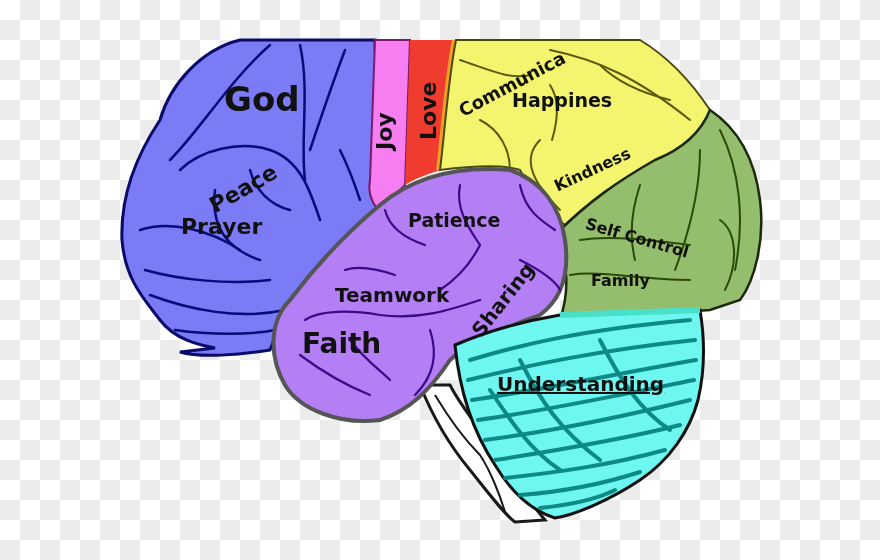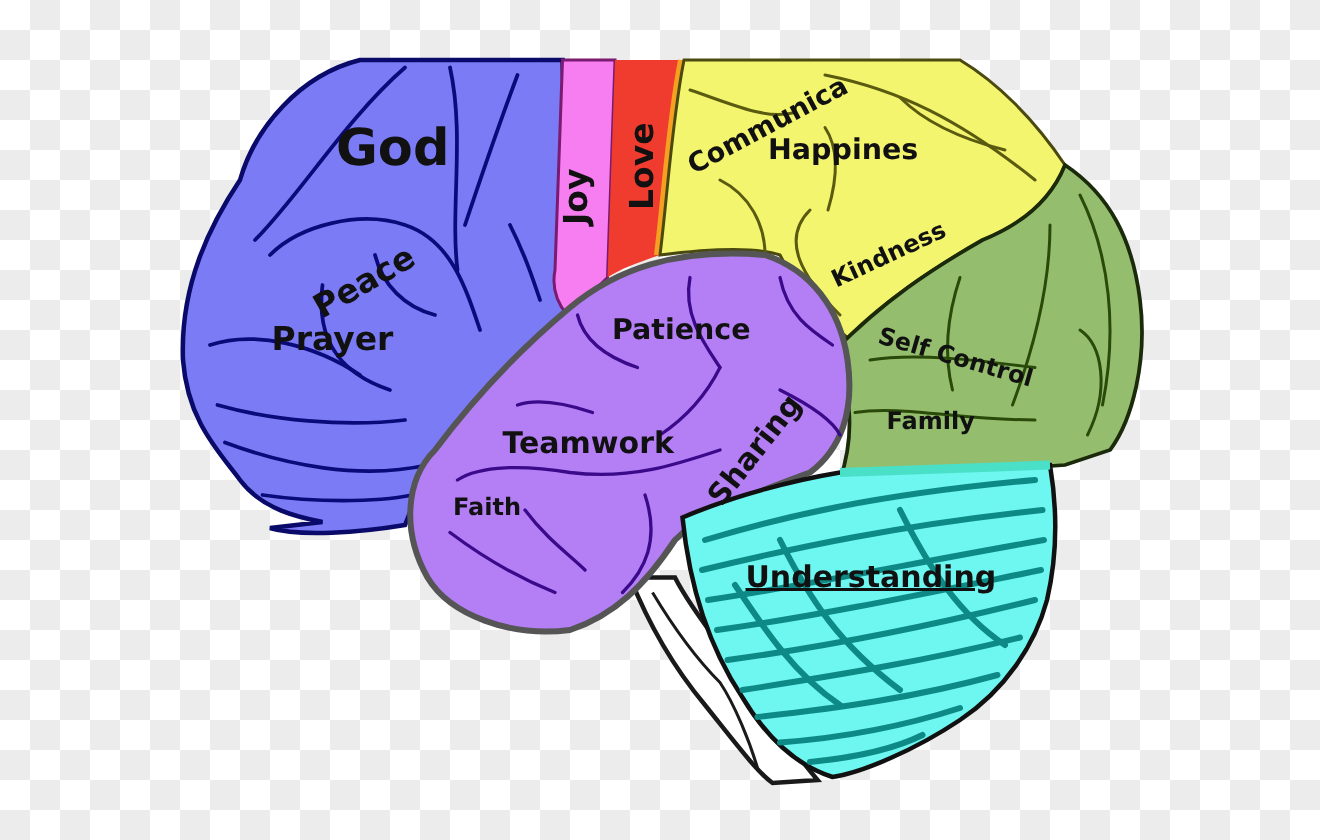--- a/index.html
+++ b/index.html
@@ -102,15 +102,15 @@
   <div class="lbl" style="left:374px;top:150px;font-size:22px;transform:rotate(-90deg);">Joy</div>
   <div class="lbl" style="left:418px;top:140px;font-size:22px;transform:rotate(-90deg);">Love</div>
   <div class="lbl" style="left:456px;top:104px;font-size:18px;transform:rotate(-28deg);">Communica</div>
   <div class="lbl" style="left:512px;top:91px;font-size:19px;">Happines</div>
   <div class="lbl" style="left:552px;top:180px;font-size:16px;transform:rotate(-25deg);">Kindness</div>
   <div class="lbl" style="left:588px;top:216px;font-size:16px;transform:rotate(16deg);">Self Control</div>
   <div class="lbl" style="left:591px;top:273px;font-size:16px;">Family</div>
   <div class="lbl" style="left:408px;top:211px;font-size:19px;">Patience</div>
   <div class="lbl" style="left:323px;top:285px;font-size:20px;margin-left:12px;">Teamwork</div>
   <div class="lbl" style="left:468px;top:328px;font-size:20px;transform:rotate(-52deg);">Sharing</div>
-  <div class="lbl" style="left:302px;top:330px;font-size:16px;">Faith</div>
+  <div class="lbl" style="left:302px;top:330px;font-size:28px;">Faith</div>
   <div class="lbl" style="left:497px;top:374px;font-size:20px;text-decoration:underline;">Understanding</div>
 </div>
 
 </body></html>

